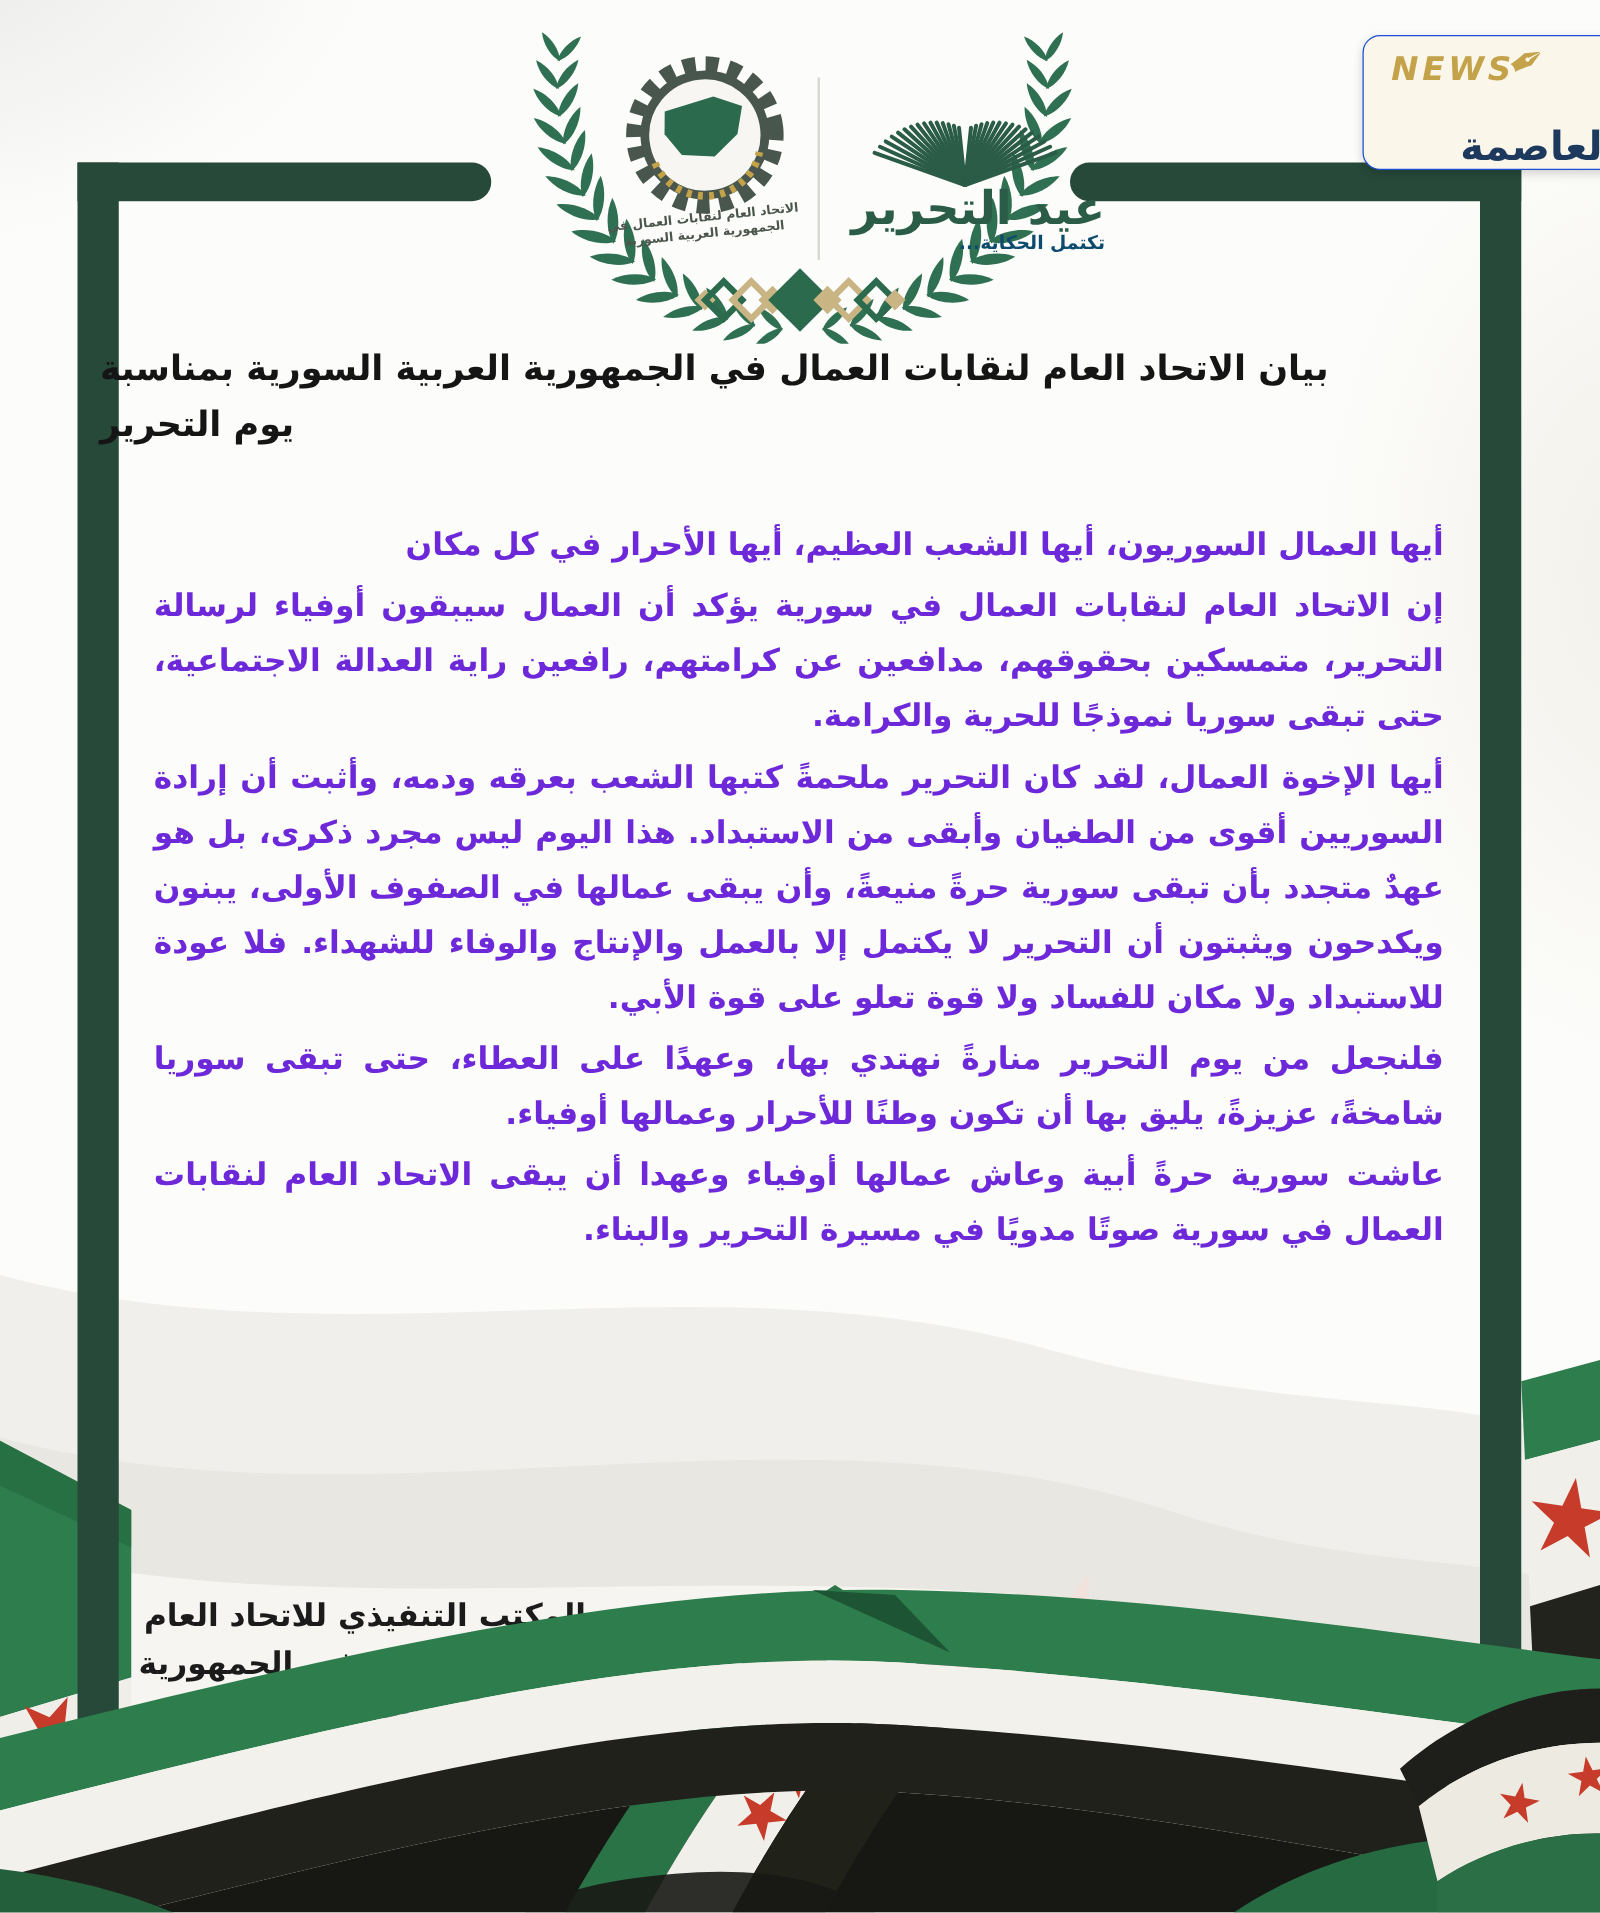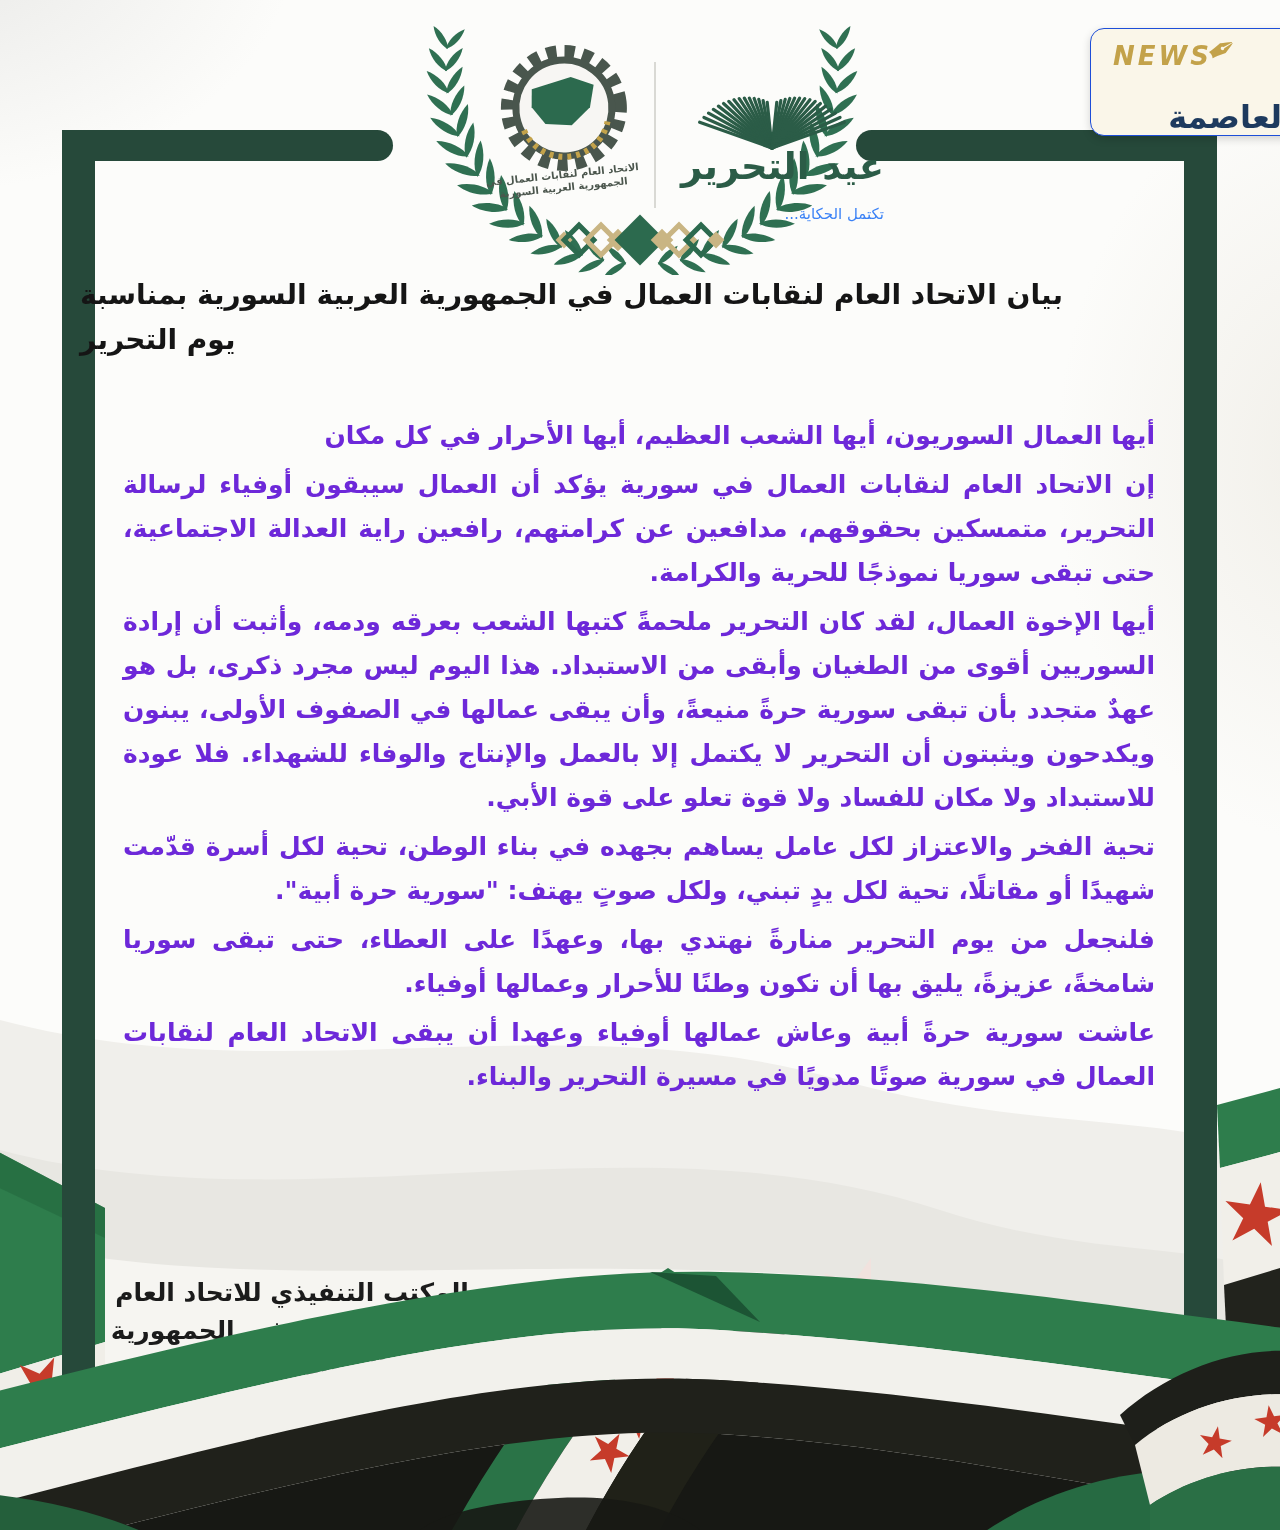--- a/index.html
+++ b/index.html
@@ -25,21 +25,21 @@
 
   
   .wreath{position:absolute;left:402px;top:20px;z-index:2}
   .emblem{position:absolute;left:478px;top:34px;z-index:3;transform:rotate(-6deg)}
   .emblem-text{position:absolute;left:468px;top:168px;width:190px;z-index:3;
     direction:rtl;text-align:center;font-size:10px;font-weight:bold;color:#4b564d;
     line-height:1.3;transform:rotate(-6deg)}
   .logo-divider{position:absolute;left:654px;top:62px;width:2px;height:146px;background:#d9d9d4;z-index:3}
   .tahrir{position:absolute;left:660px;top:34px;width:224px;z-index:3}
   .tahrir-title{font-size:37px;font-weight:bold;color:var(--tahrir_green);line-height:1;margin-top:-4px;direction:rtl}
-  .tahrir-sub{font-size:15px;font-weight:normal;color:#3b82f6;margin-top:20px;direction:rtl}
+  .tahrir-sub{font-size:15px;font-weight:bold;color:#0c4a6e;margin-top:0;direction:rtl}
 
   .ornament{position:absolute;left:0;right:0;top:222px;display:flex;justify-content:center;align-items:center;z-index:2}
   .dmd{display:inline-block;transform:rotate(45deg);margin:0 -2px;box-sizing:border-box}
   .dmd.g.s{background:var(--logo_green)}
   .dmd.t.s{background:var(--tan)}
   .dmd.g.o{border:5px solid var(--logo_green)}
   .dmd.t.o{border:5px solid var(--tan)}
 
   
   .news-logo{position:absolute;left:1090px;top:28px;width:216px;height:106px;z-index:6;
@@ -231,21 +231,20 @@
 
 <div class="title-block">
   <div>بيان الاتحاد العام لنقابات العمال في الجمهورية العربية السورية بمناسبة</div>
   <div>يوم التحرير</div>
 </div>
 
 <div class="body-text">
   <p>أيها العمال السوريون، أيها الشعب العظيم، أيها الأحرار في كل مكان</p>
   <p>إن الاتحاد العام لنقابات العمال في سورية يؤكد أن العمال سيبقون أوفياء لرسالة التحرير، متمسكين بحقوقهم، مدافعين عن كرامتهم، رافعين راية العدالة الاجتماعية، حتى تبقى سوريا نموذجًا للحرية والكرامة.</p>
   <p>أيها الإخوة العمال، لقد كان التحرير ملحمةً كتبها الشعب بعرقه ودمه، وأثبت أن إرادة السوريين أقوى من الطغيان وأبقى من الاستبداد. هذا اليوم ليس مجرد ذكرى، بل هو عهدٌ متجدد بأن تبقى سورية حرةً منيعةً، وأن يبقى عمالها في الصفوف الأولى، يبنون ويكدحون ويثبتون أن التحرير لا يكتمل إلا بالعمل والإنتاج والوفاء للشهداء. فلا عودة للاستبداد ولا مكان للفساد ولا قوة تعلو على قوة الأبي.</p>
-  <p>تحية الفخر والاعتزاز لكل عامل يساهم بجهده في بناء الوطن، تحية لكل أسرة قدّمت شهيدًا أو مقاتلًا، تحية لكل يدٍ تبني، ولكل صوتٍ يهتف: "سورية حرة أبية".</p>
   <p>فلنجعل من يوم التحرير منارةً نهتدي بها، وعهدًا على العطاء، حتى تبقى سوريا شامخةً، عزيزةً، يليق بها أن تكون وطنًا للأحرار وعمالها أوفياء.</p>
   <p>عاشت سورية حرةً أبية وعاش عمالها أوفياء وعهدا أن يبقى الاتحاد العام لنقابات العمال في سورية صوتًا مدويًا في مسيرة التحرير والبناء.</p>
 </div>
 
 <div class="signature">
   <div>المكتب التنفيذي للاتحاد العام</div>
   <div>لنقابات العمال في الجمهورية</div>
   <div>العربية السورية</div>
 </div>
 

